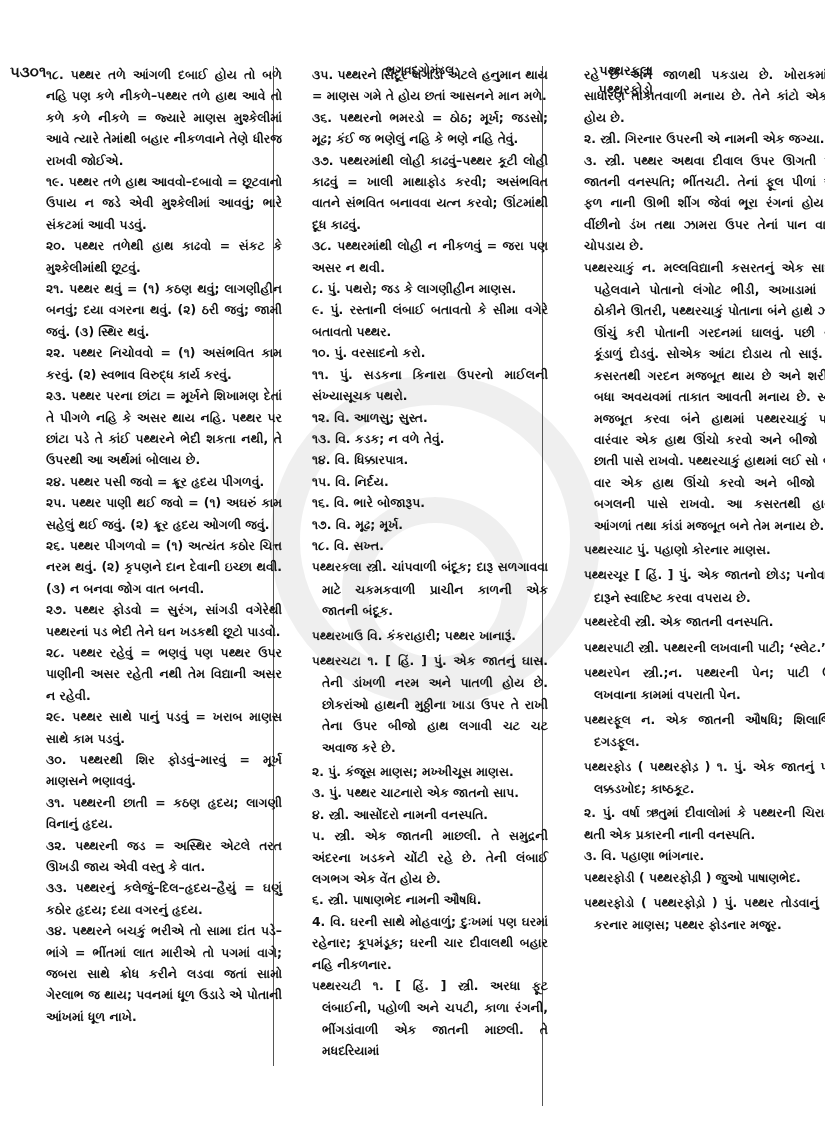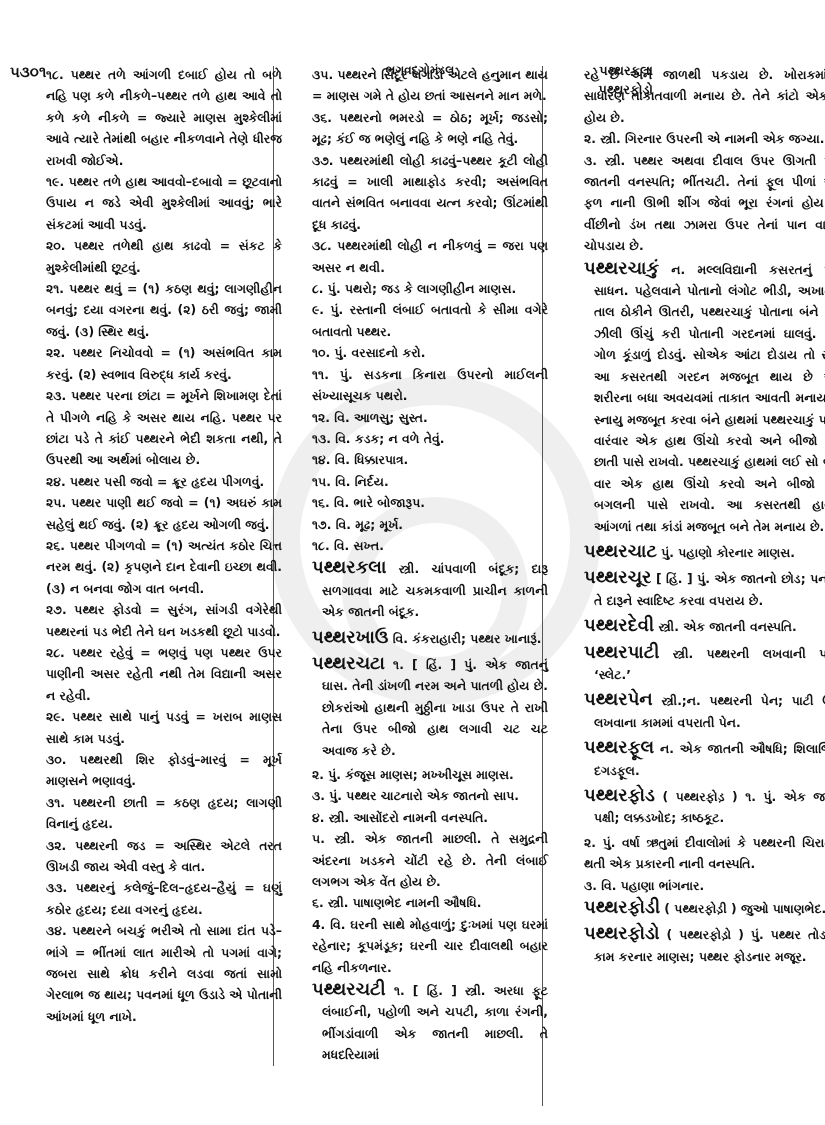--- a/index.html
+++ b/index.html
@@ -20,21 +20,21 @@
       text-align: justify;
     }
     .col-1 { left: 26px; width: 236px; margin-left: 20px; }
     .col-2 { left: 312px; width: 236px; }
     .col-3 { left: 584px; width: 262px; }
     .rule { position: absolute; top: 66px; width: 1px; background: #555; }
     .rule-1 { left: 273px; height: 1000px; }
     .rule-2 { left: 542px; height: 1040px; }
     .entry { margin: 0 0 3px 0; }
     .sense { margin: 0; }
-    .hw { font-weight: 900; font-size: 18px; }
+    .hw { font-weight: 900; font-size: 12px; }
     .indent { padding-left: 10px; text-indent: -10px; }
   </style>
 </head>
 <body>
 
 <svg class="watermark" viewBox="0 0 330 420">
   <circle cx="165" cy="210" r="150" fill="none" stroke="#000" stroke-width="30"></circle>
   <circle cx="165" cy="260" r="80" fill="none" stroke="#000" stroke-width="26"></circle>
 </svg>
 

